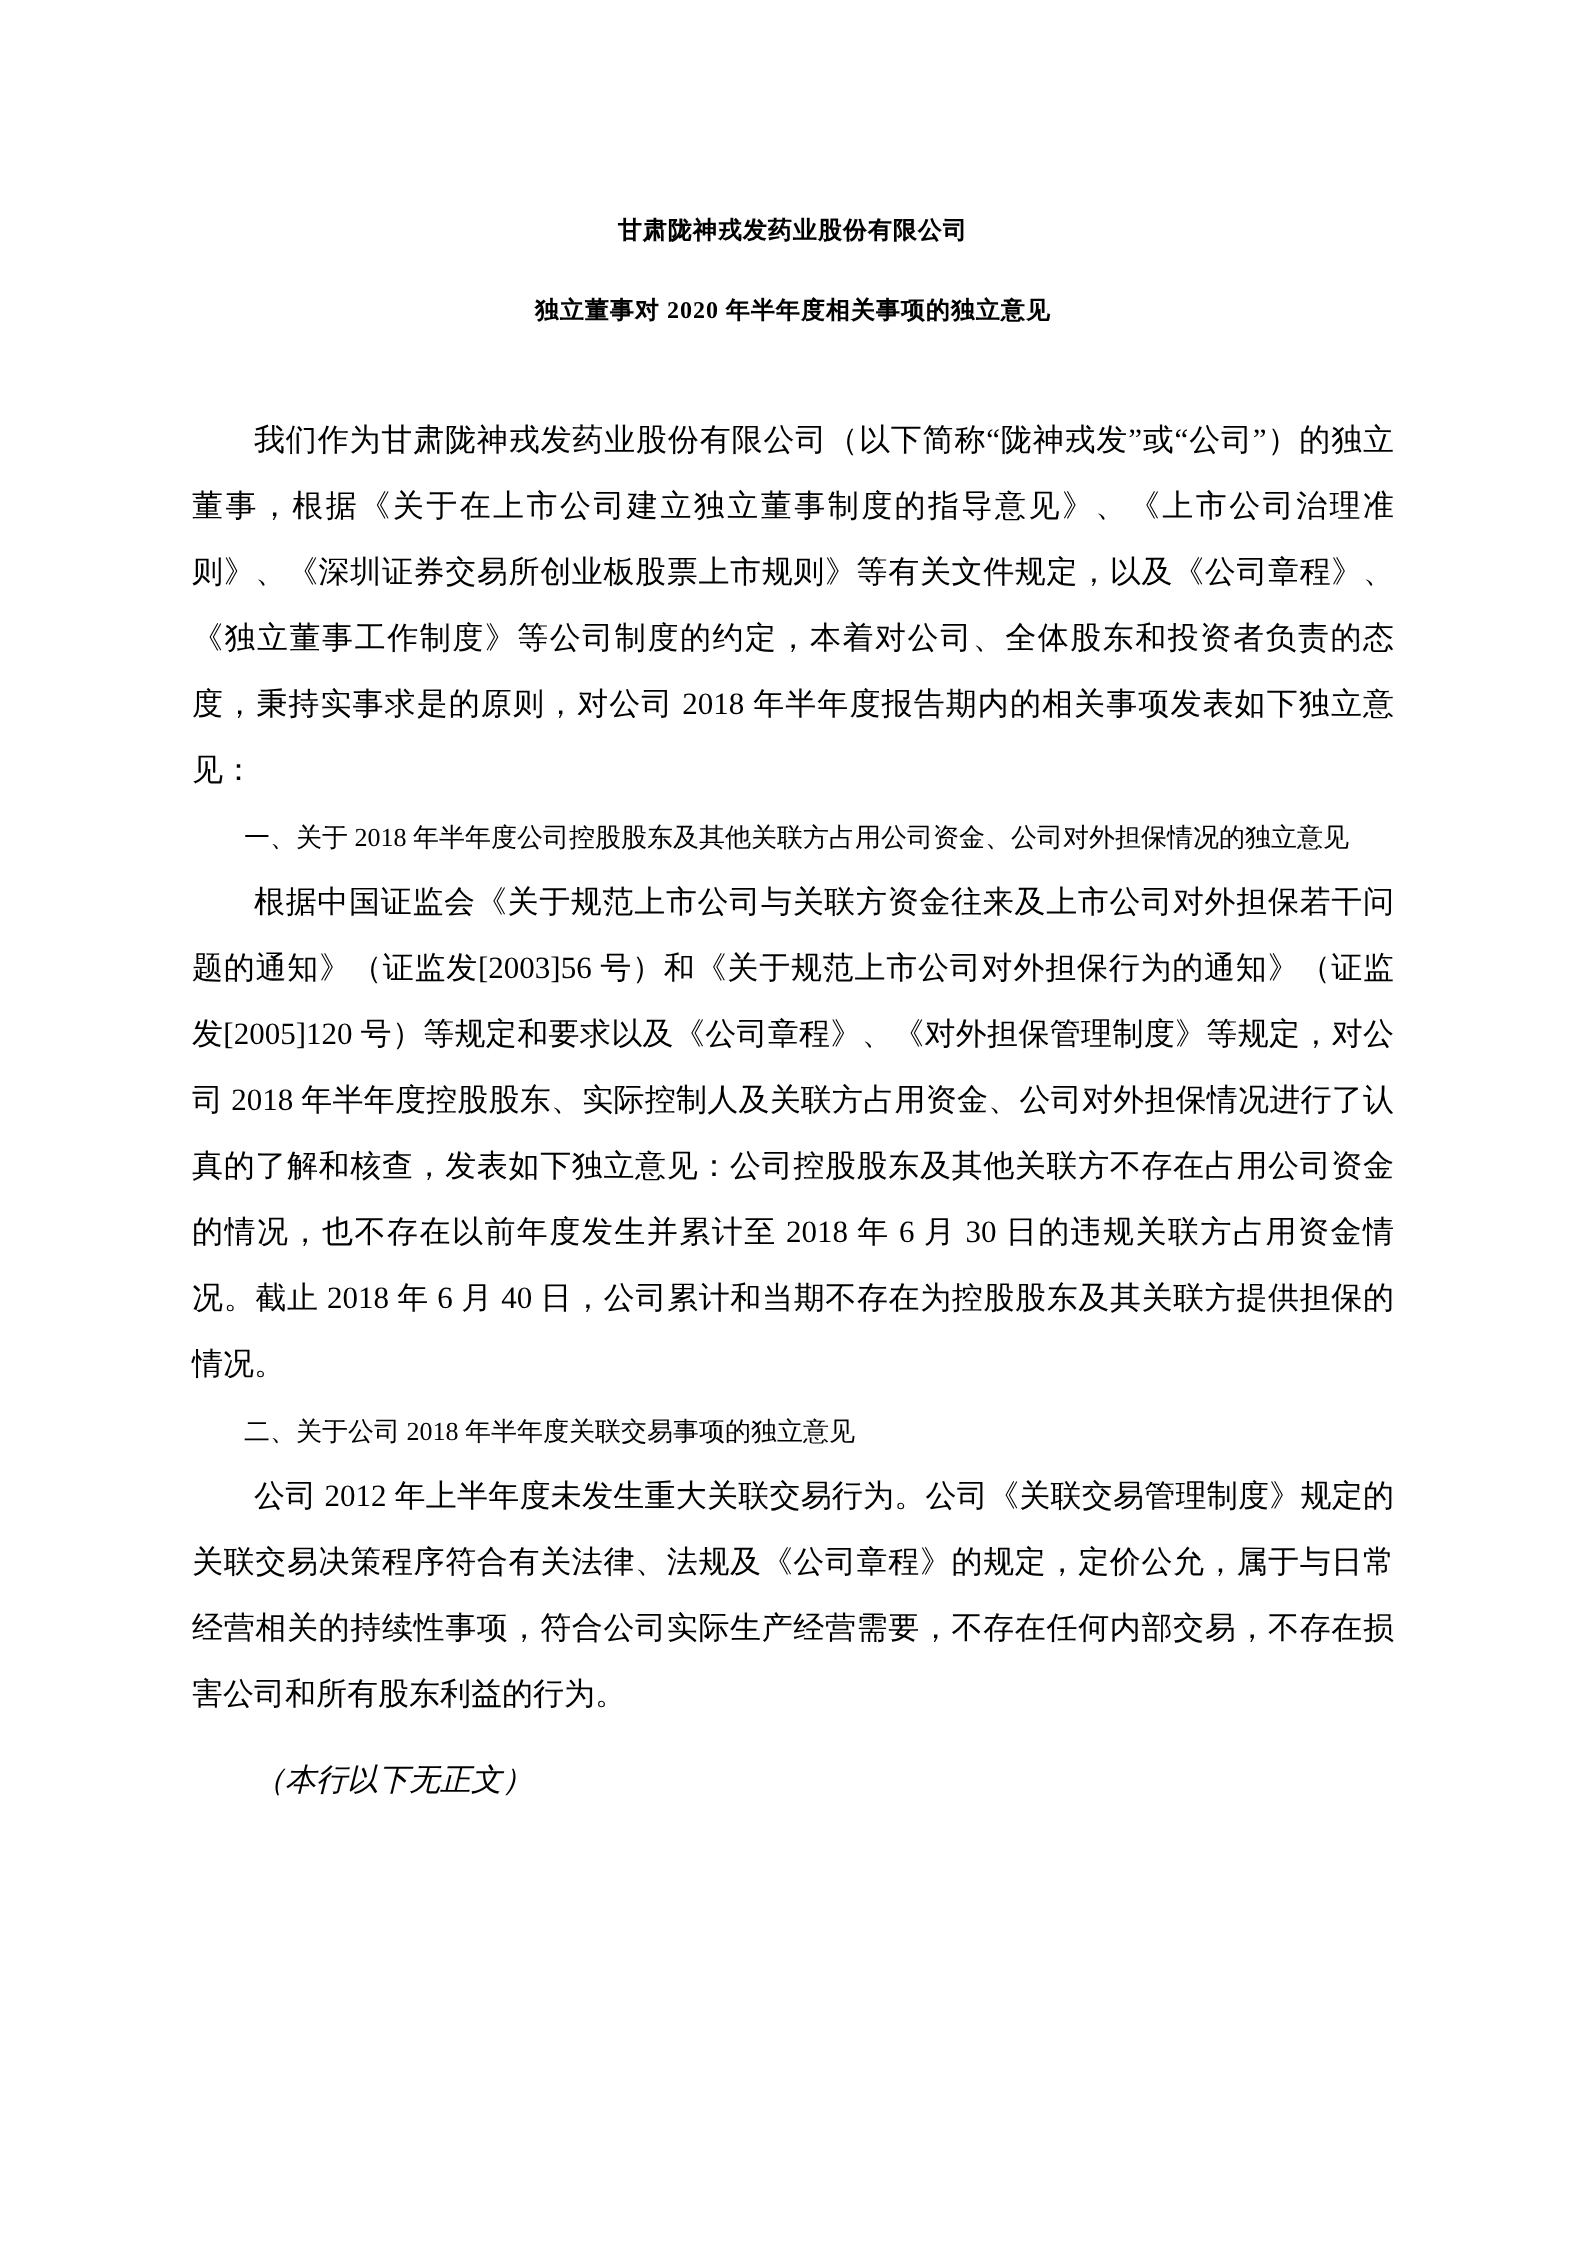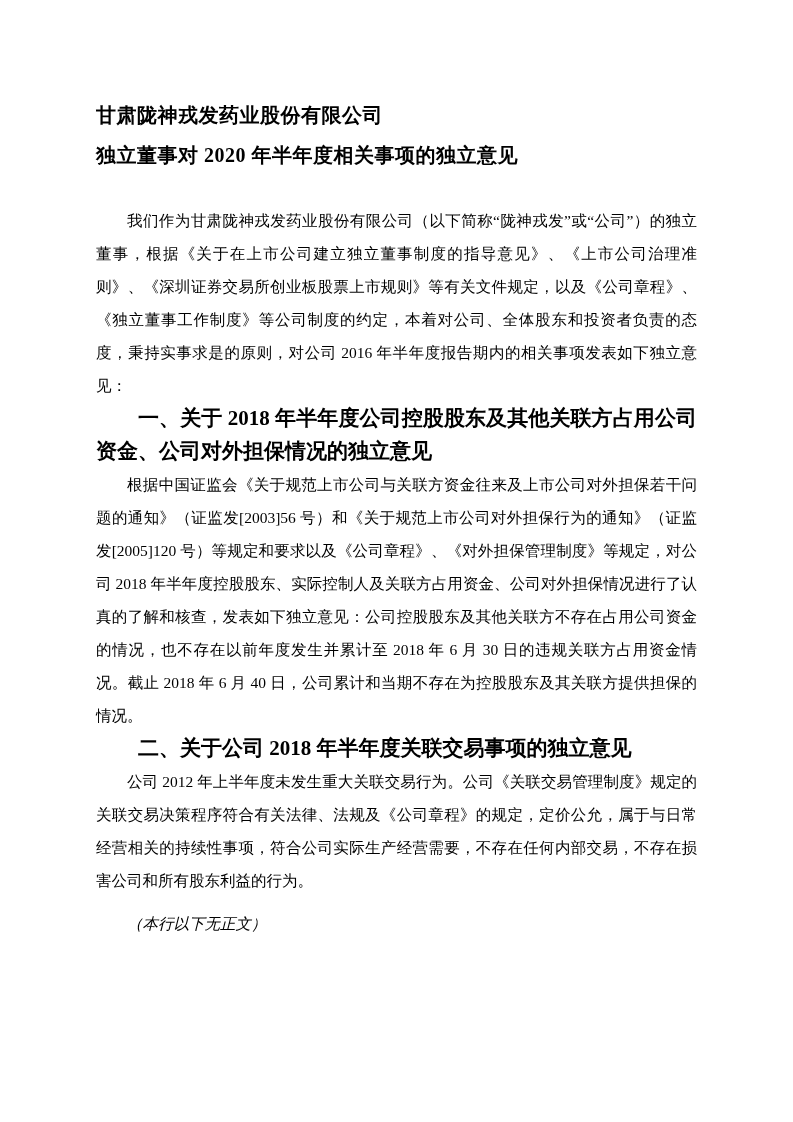--- a/index.html
+++ b/index.html
@@ -15,23 +15,23 @@
     -webkit-font-smoothing: antialiased;
   }
   .page {
     position: relative;
     width: 793px;
     height: 1122px;
     box-sizing: border-box;
     padding: 88px 96px 0 96px;
   }
   .doc-title {
-    text-align: left;
+    text-align: center;
     font-weight: bold;
-    font-size: 20px;
+    font-size: 12px;
     line-height: 38px;
     letter-spacing: 0.5px;
     margin: 0;
   }
   .doc-title-line1 {
     margin-top: 8px;
   }
   .doc-title-line2 {
     margin-top: 2px;
   }
@@ -41,23 +41,23 @@
   p.para {
     margin: 0;
     font-size: 15.5px;
     line-height: 33px;
     text-align: justify;
     text-justify: inter-ideograph;
     text-indent: 2em;
   }
   p.heading {
     margin: 0;
-    font-size: 21px;
+    font-size: 13px;
     line-height: 33px;
-    font-weight: bold;
+    font-weight: normal;
     text-align: justify;
     text-justify: inter-ideograph;
     text-indent: 2em;
   }
   p.closing {
     margin: 0;
     font-size: 15.5px;
     line-height: 33px;
     text-indent: 2em;
     font-style: italic;
@@ -68,21 +68,21 @@
 <body>
 
 <div class="page">
 
   <div class="doc-header">
     <div class="doc-title doc-title-line1">甘肃陇神戎发药业股份有限公司</div>
     <div class="doc-title doc-title-line2">独立董事对 2020 年半年度相关事项的独立意见</div>
   </div>
 
   <div class="body-block">
-    <p class="para">我们作为甘肃陇神戎发药业股份有限公司（以下简称“陇神戎发”或“公司”）的独立董事，根据《关于在上市公司建立独立董事制度的指导意见》、《上市公司治理准则》、《深圳证券交易所创业板股票上市规则》等有关文件规定，以及《公司章程》、《独立董事工作制度》等公司制度的约定，本着对公司、全体股东和投资者负责的态度，秉持实事求是的原则，对公司 2016 年半年度报告期内的相关事项发表如下独立意见：</p>
+    <p class="para">我们作为甘肃陇神戎发药业股份有限公司（以下简称“陇神戎发”或“公司”）的独立董事，根据《关于在上市公司建立独立董事制度的指导意见》、《上市公司治理准则》、《深圳证券交易所创业板股票上市规则》等有关文件规定，以及《公司章程》、《独立董事工作制度》等公司制度的约定，本着对公司、全体股东和投资者负责的态度，秉持实事求是的原则，对公司 2018 年半年度报告期内的相关事项发表如下独立意见：</p>
     <p class="heading">一、关于 2018 年半年度公司控股股东及其他关联方占用公司资金、公司对外担保情况的独立意见</p>
     <p class="para">根据中国证监会《关于规范上市公司与关联方资金往来及上市公司对外担保若干问题的通知》（证监发[2003]56 号）和《关于规范上市公司对外担保行为的通知》（证监发[2005]120 号）等规定和要求以及《公司章程》、《对外担保管理制度》等规定，对公司 2018 年半年度控股股东、实际控制人及关联方占用资金、公司对外担保情况进行了认真的了解和核查，发表如下独立意见：公司控股股东及其他关联方不存在占用公司资金的情况，也不存在以前年度发生并累计至 2018 年 6 月 30 日的违规关联方占用资金情况。截止 2018 年 6 月 40 日，公司累计和当期不存在为控股股东及其关联方提供担保的情况。</p>
     <p class="heading">二、关于公司 2018 年半年度关联交易事项的独立意见</p>
     <p class="para">公司 2012 年上半年度未发生重大关联交易行为。公司《关联交易管理制度》规定的关联交易决策程序符合有关法律、法规及《公司章程》的规定，定价公允，属于与日常经营相关的持续性事项，符合公司实际生产经营需要，不存在任何内部交易，不存在损害公司和所有股东利益的行为。</p>
     <div class="spacer-sm"></div>
     <p class="closing">（本行以下无正文）</p>
   </div>
 
 </div>
 

